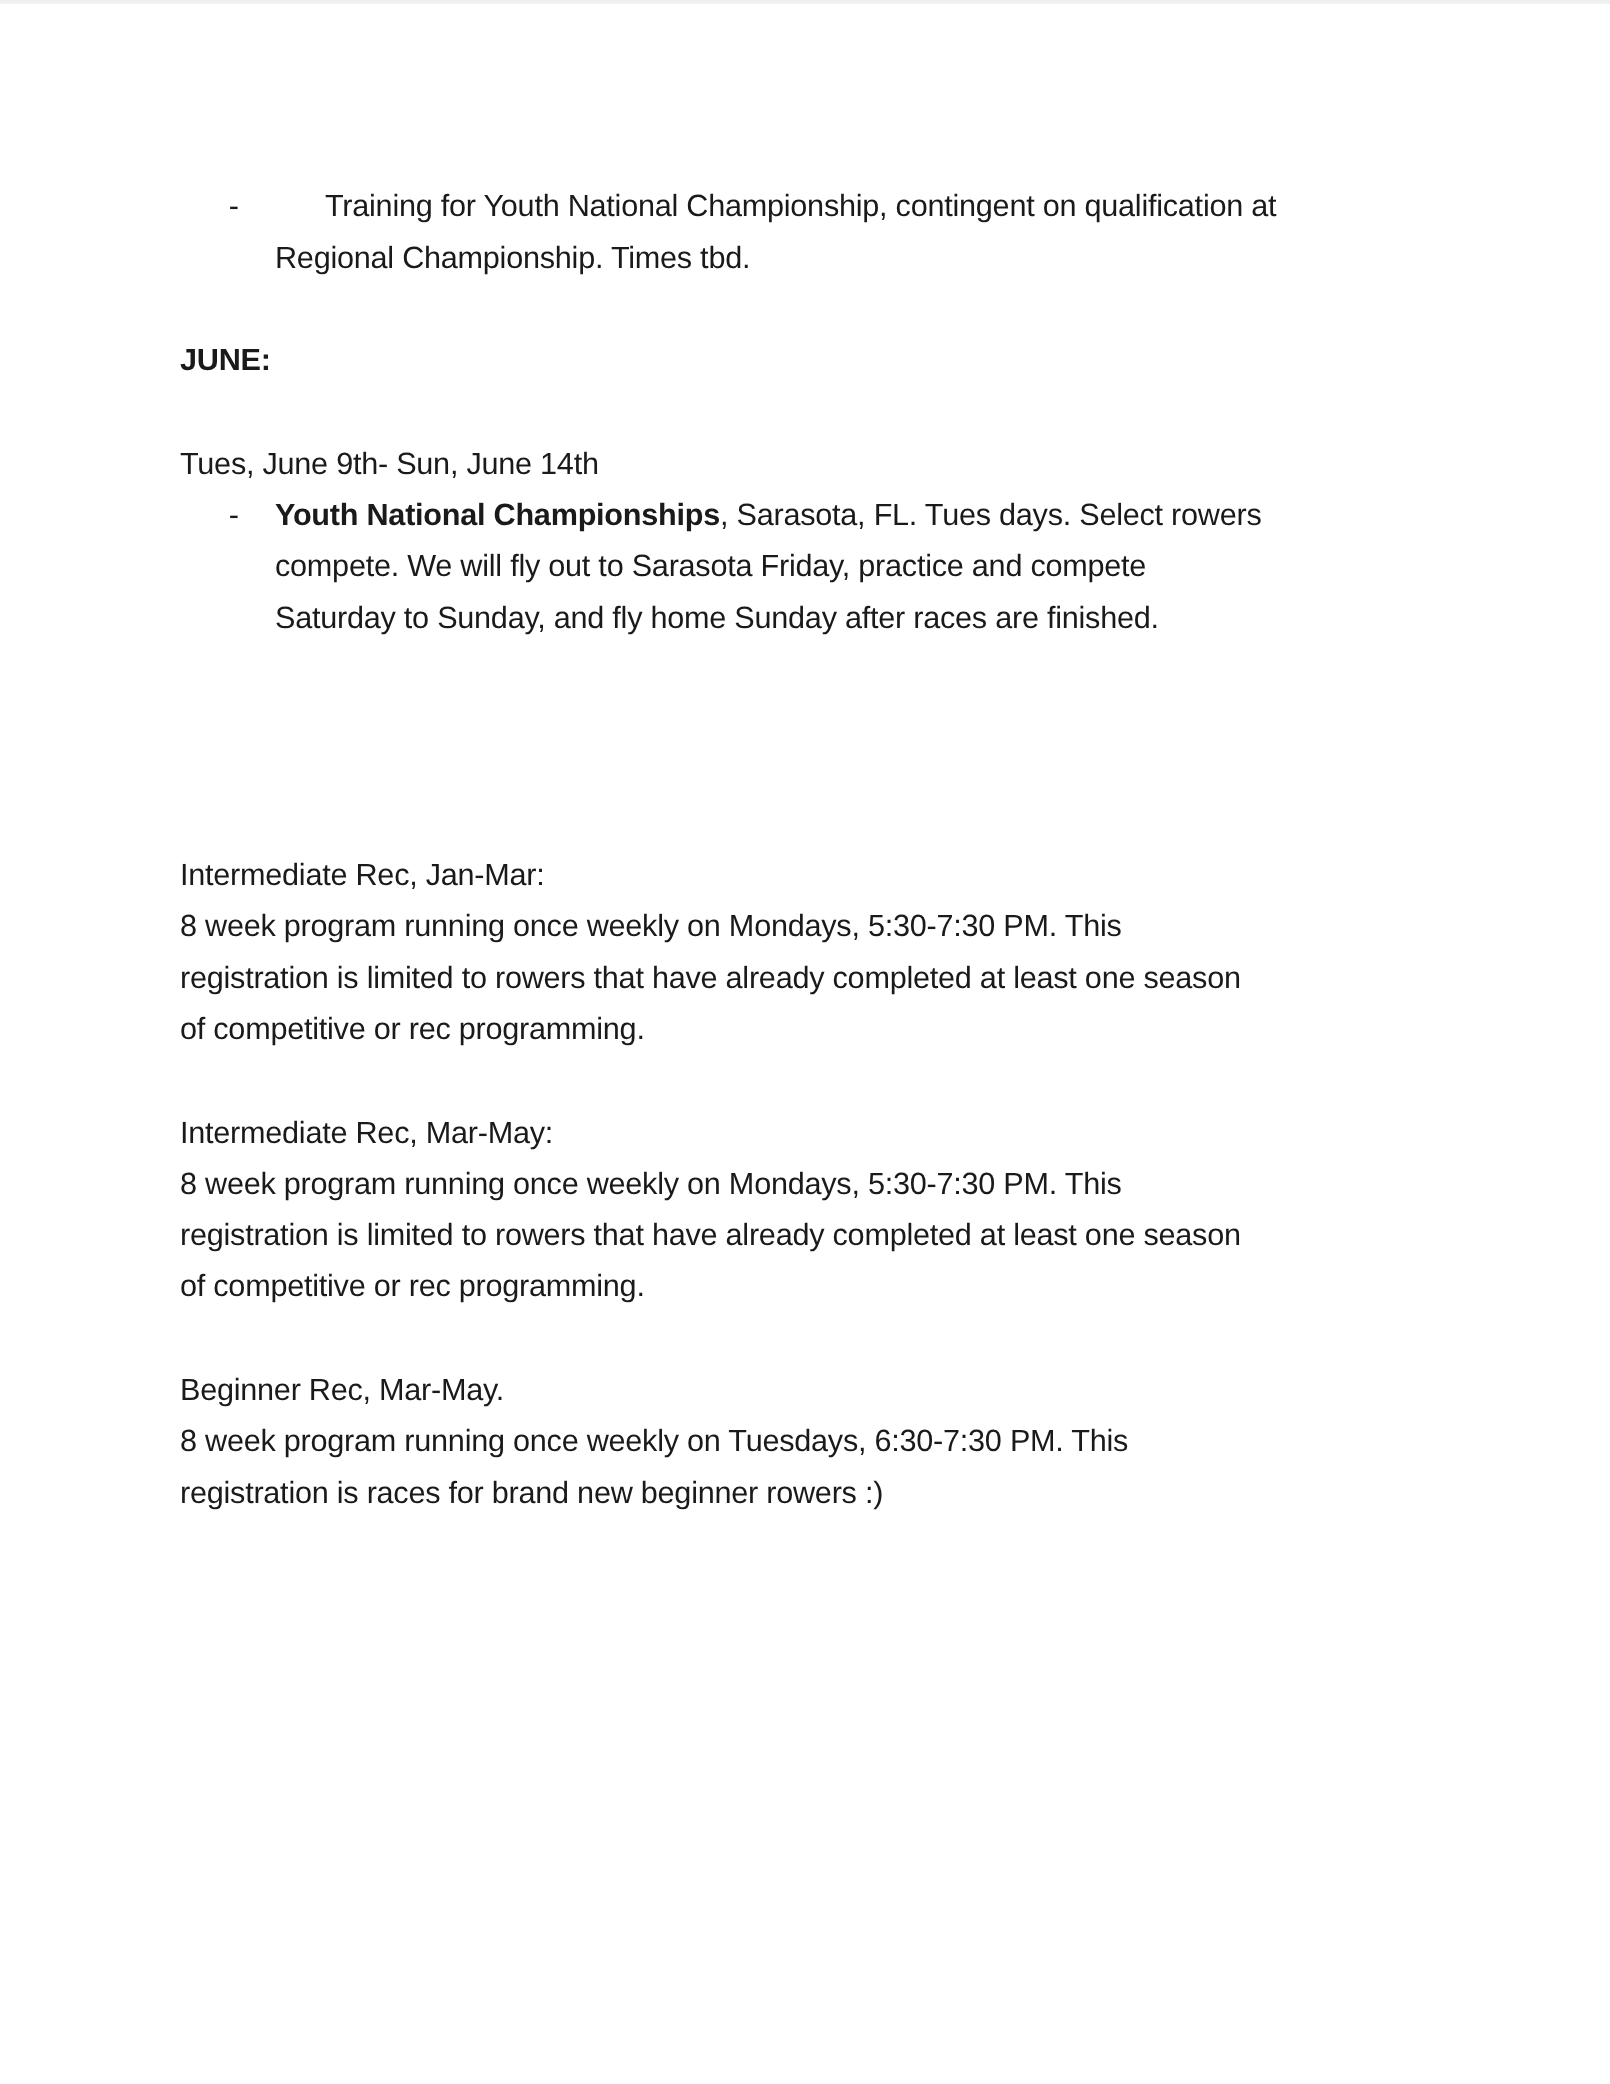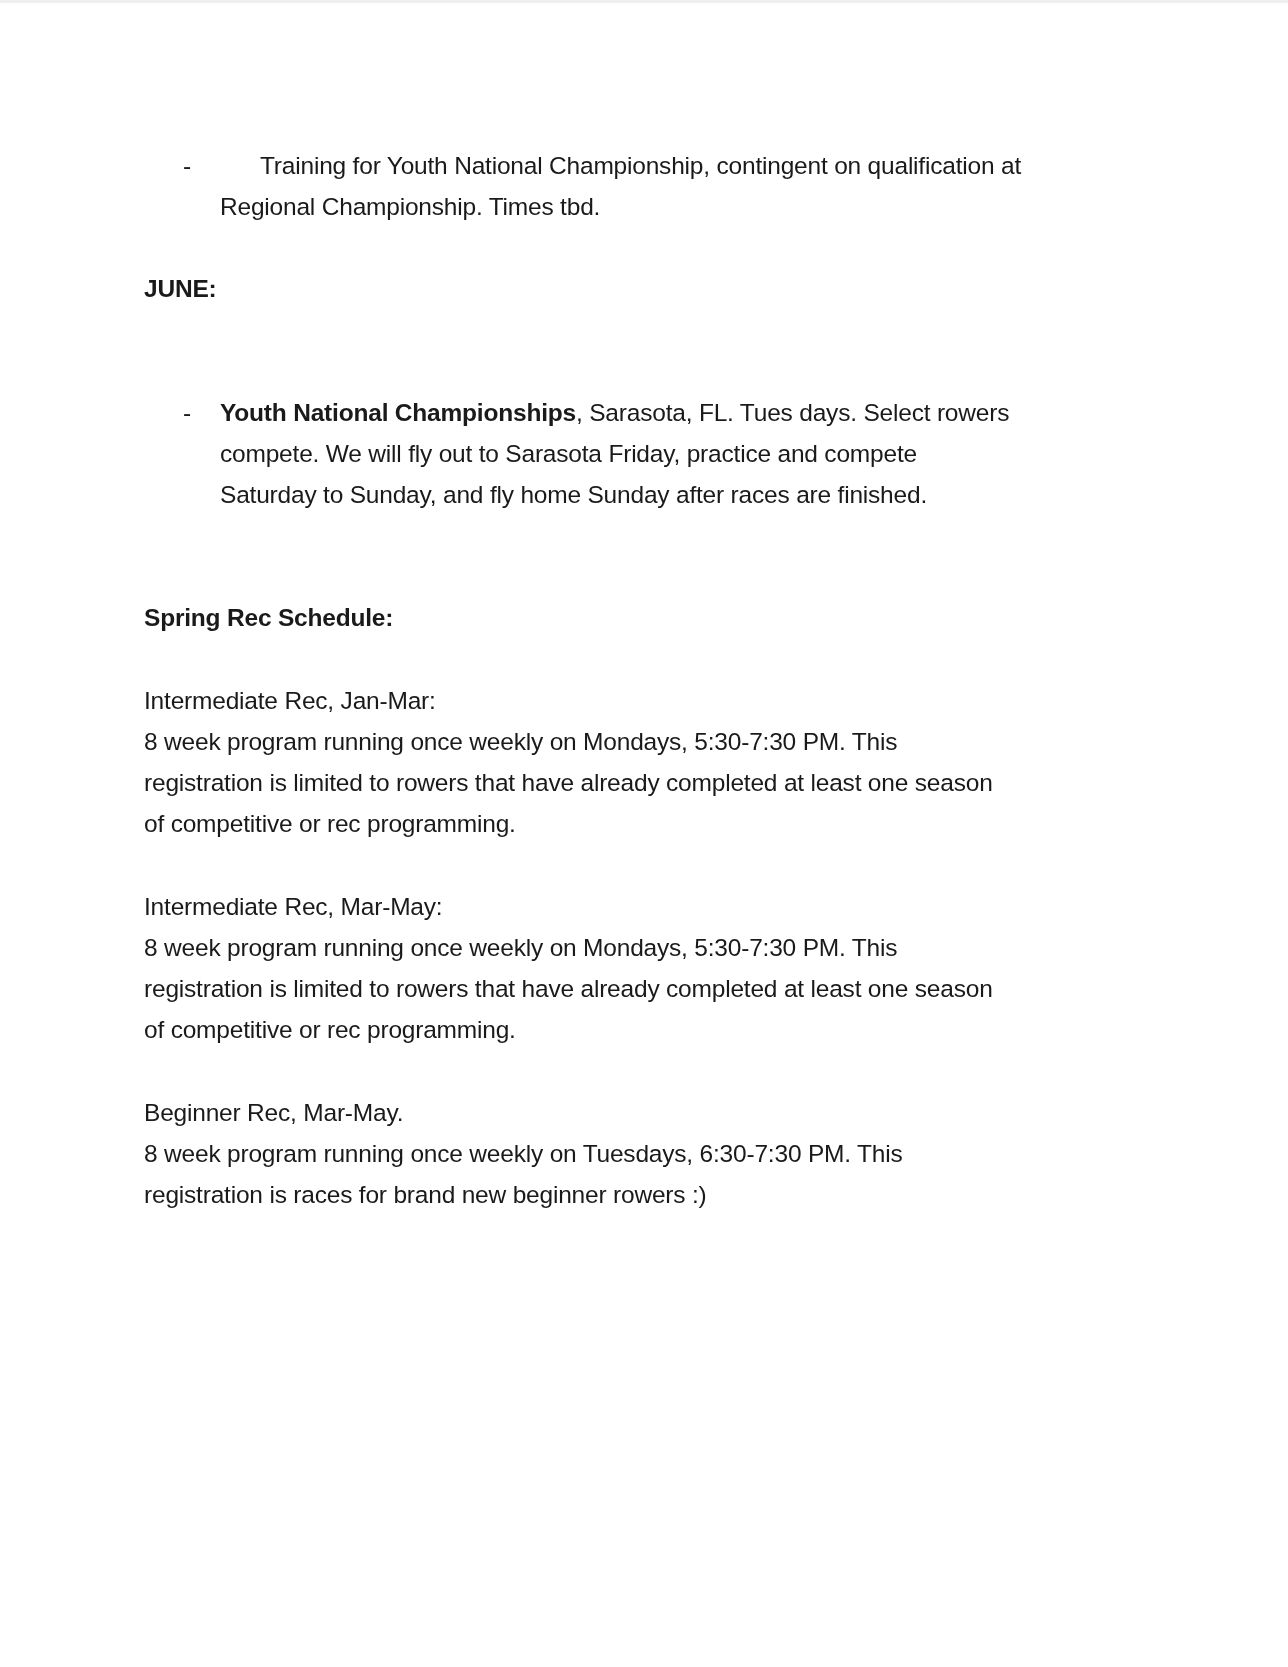--- a/index.html
+++ b/index.html
@@ -46,29 +46,29 @@
 <div class="page">
 
   <div>
     <span class="text dash" style="top:145px;">-</span>
     <div class="text abs indent" style="top:145px;margin-left:40px;">Training for Youth National Championship, contingent on qualification at</div>
     <div class="text abs indent" style="top:186px;">Regional Championship. Times tbd.</div>
   </div>
 
   <div class="text abs left bold" style="top:268px;">JUNE:</div>
 
+  <div class="text abs left" style="top:351px;">Tues, June 9th- Sun, June 14th</div>
 
   <div>
     <span class="text dash" style="top:392px;">-</span>
     <div class="text abs indent" style="top:392px;"><span class="bold">Youth National Championships</span><span>, Sarasota, FL. Tues days. Select rowers</span></div>
     <div class="text abs indent" style="top:433px;">compete. We will fly out to Sarasota Friday, practice and compete</div>
     <div class="text abs indent" style="top:474px;">Saturday to Sunday, and fly home Sunday after races are finished.</div>
   </div>
 
-  <div class="text abs left bold" style="top:597px;">Spring Rec Schedule:</div>
 
   <div>
     <div class="text abs left" style="top:680px;">Intermediate Rec, Jan-Mar:</div>
     <div class="text abs left" style="top:721px;">8 week program running once weekly on Mondays, 5:30-7:30 PM. This</div>
     <div class="text abs left" style="top:762px;">registration is limited to rowers that have already completed at least one season</div>
     <div class="text abs left" style="top:803px;">of competitive or rec programming.</div>
   </div>
 
   <div>
     <div class="text abs left" style="top:886px;">Intermediate Rec, Mar-May:</div>

